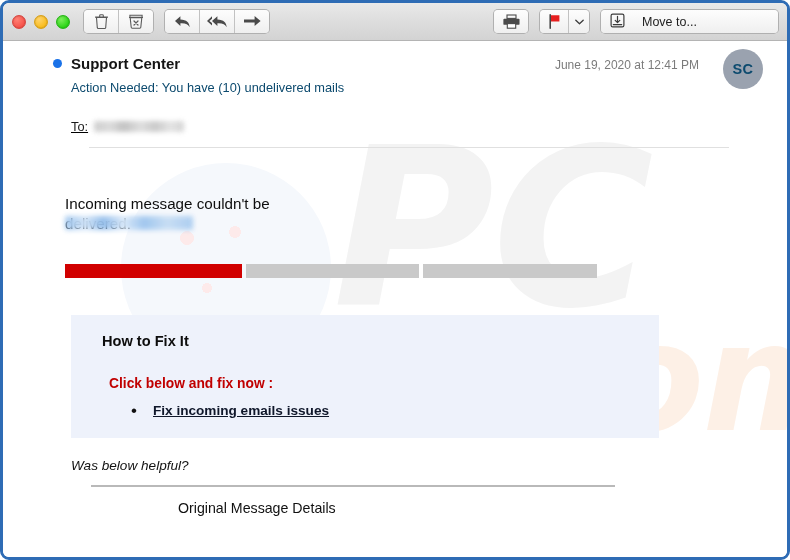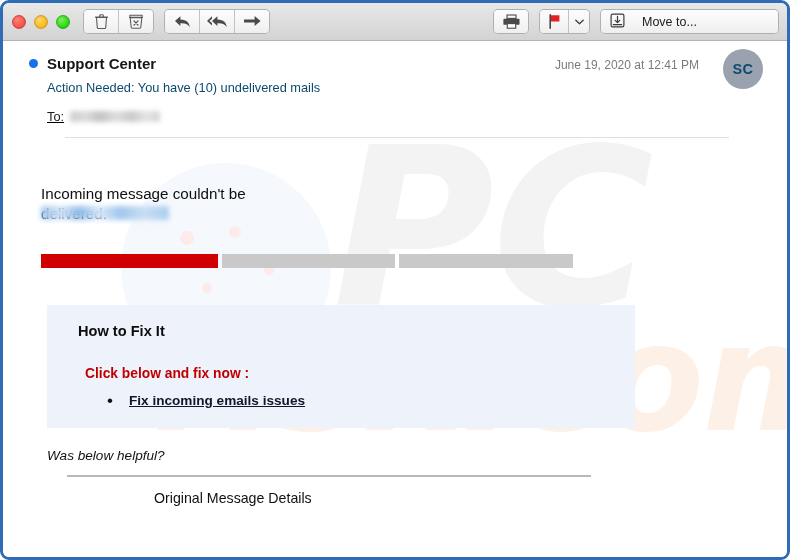--- a/index.html
+++ b/index.html
@@ -133,21 +133,21 @@
     position: absolute;
     left: 170px; top: 185px;
     width: 110px; height: 85px;
     background:
       radial-gradient(circle 7px at 14px 12px, #fdeaea 99%, transparent 100%),
       radial-gradient(circle 6px at 62px 6px,  #fdeaea 99%, transparent 100%),
       radial-gradient(circle 5px at 96px 44px, #fdeaea 99%, transparent 100%),
       radial-gradient(circle 5px at 34px 62px, #fdeaea 99%, transparent 100%);
   }
 
-  #content { position: relative; z-index: 1; }
+  #content { position: relative; z-index: 1; padding-left: 24px; }
 
   
   .hdr {
     position: relative;
     padding: 14px 22px 0 26px;
   }
   .sender-row {
     display: flex;
     align-items: center;
     gap: 9px;
@@ -165,21 +165,21 @@
   }
   .subject {
     font-size: 12.8px;
     color: #0c4a6e;
     margin: 8px 0 0 18px;
   }
   .to-row {
     display: flex;
     align-items: center;
     gap: 6px;
-    margin: 14px 0 0 18px;
+    margin: 24px 0 0 18px;
     text-decoration: underline;
   }
   .to-label { font-size: 12.8px; color: #1c1c1c; }
   .blurred-to {
     width: 90px; height: 11px;
     border-radius: 2px;
     background: linear-gradient(90deg,#c9c9c9,#d9d9d9 18%,#bcbcbc 33%,#dcdcdc 52%,#c4c4c4 68%,#e2e2e2 85%,#cfcfcf);
     filter: blur(2.4px);
     opacity: .92;
   }

